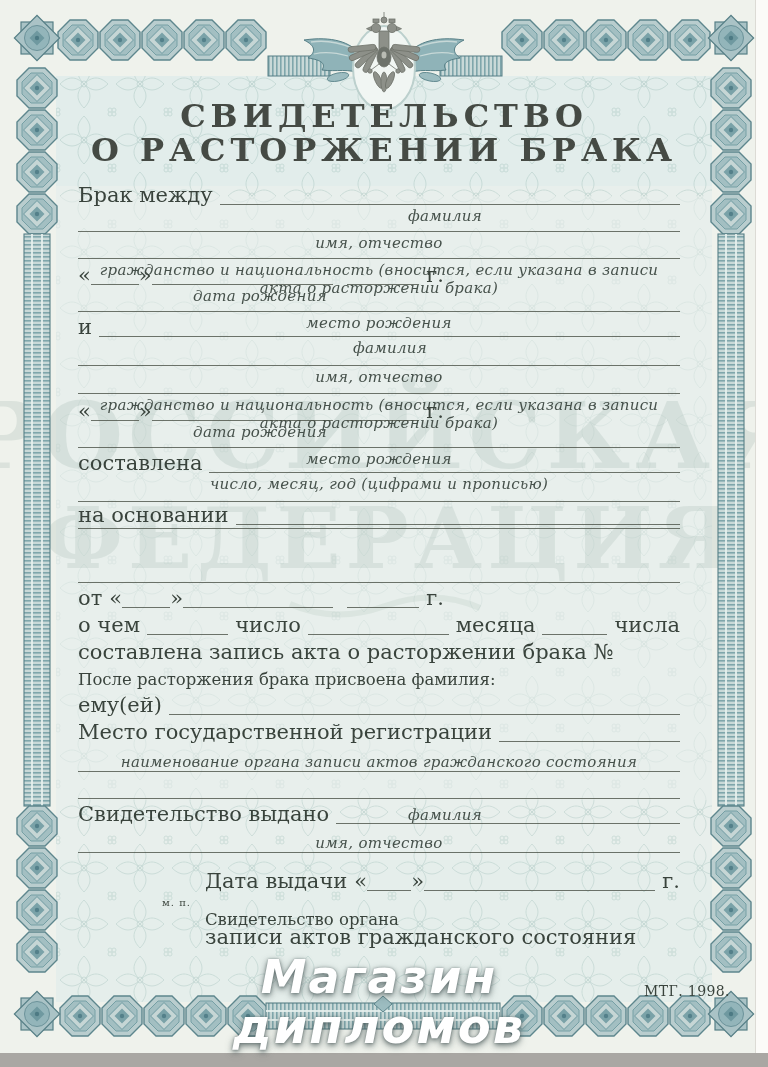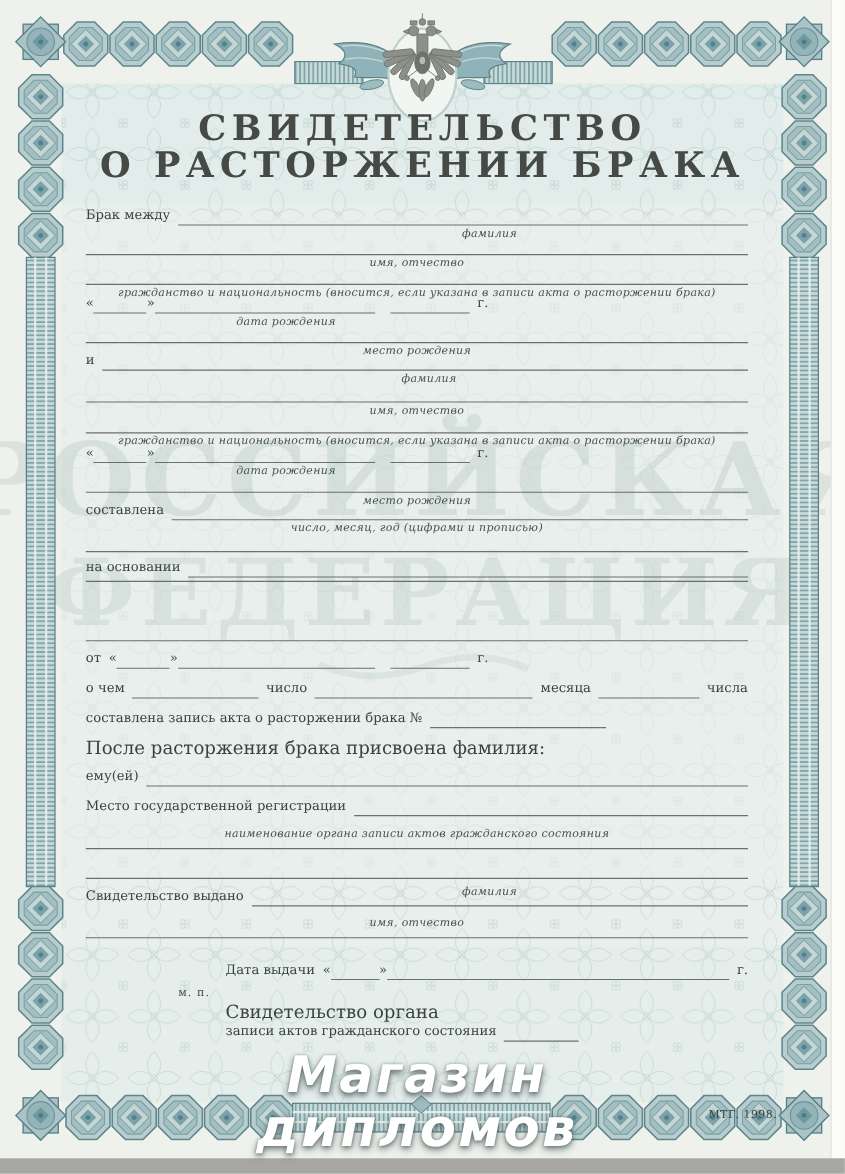--- a/index.html
+++ b/index.html
@@ -10,36 +10,36 @@
   .edge-right{position:absolute;right:0;top:0;width:12px;height:1053px;background:#fbfbf8;border-left:1px solid #dcdbd5;}
   .edge-bottom{position:absolute;left:0;bottom:0;width:768px;height:14px;background:#a9a7a3;}
   svg.deco{position:absolute;left:0;top:0;}
 
   .title{position:absolute;left:78px;right:66px;text-align:center;color:#454a44;
          font-weight:bold;font-size:32px;letter-spacing:5px;white-space:nowrap;}
   .t1{top:97px;}
   .t2{top:131px;}
 
   .row{position:absolute;left:78px;right:76px;display:flex;align-items:flex-end;height:22px;
-       font-size:12px;color:#39433c;white-space:nowrap;}
+       font-size:21px;color:#39433c;white-space:nowrap;}
   .row .lbl{padding-right:7px;line-height:20px;}
   .row .lbl-m{padding:0 7px;line-height:20px;}
   .row .ln{flex:1 1 auto;border-bottom:1px solid rgba(72,78,68,.78);height:20px;}
   .row .ln48{flex:0 0 48px;}
   .row .ln44{flex:0 0 44px;}
   .row .ln72{flex:0 0 72px;margin-left:14px;}
   .row .q{line-height:20px;}
   .row .yr{padding-left:7px;line-height:20px;}
 
   .textrow{position:absolute;left:78px;font-size:16.5px;color:#39433c;white-space:nowrap;}
-  .cap{position:absolute;font-style:italic;font-size:10px;color:#46514b;text-align:center;
+  .cap{position:absolute;font-style:italic;font-size:15px;color:#46514b;text-align:center;
        letter-spacing:.3px;}
   .cap-full{left:78px;right:76px;}
   .mp{position:absolute;left:162px;top:897px;font-size:10px;color:#3c463f;letter-spacing:1px;}
-  .imprint{position:absolute;left:644px;top:1008px;font-size:10px;color:#39433c;letter-spacing:.4px;}
+  .imprint{position:absolute;left:644px;top:983px;font-size:14px;color:#39433c;letter-spacing:.4px;}
 
   .overlay{position:absolute;left:0;right:10px;text-align:center;color:#ffffff;
            font-family:"DejaVu Sans",sans-serif;font-weight:bold;font-style:italic;
            letter-spacing:2px;
            text-shadow:0 2px 5px rgba(72,88,88,.65),0 0 2px rgba(72,88,88,.5),0 3px 8px rgba(72,88,88,.4);}
   .o1{top:950px;font-size:46px;}
   .o2{top:998px;font-size:48px;}
 </style>
 </head>
 <body>

